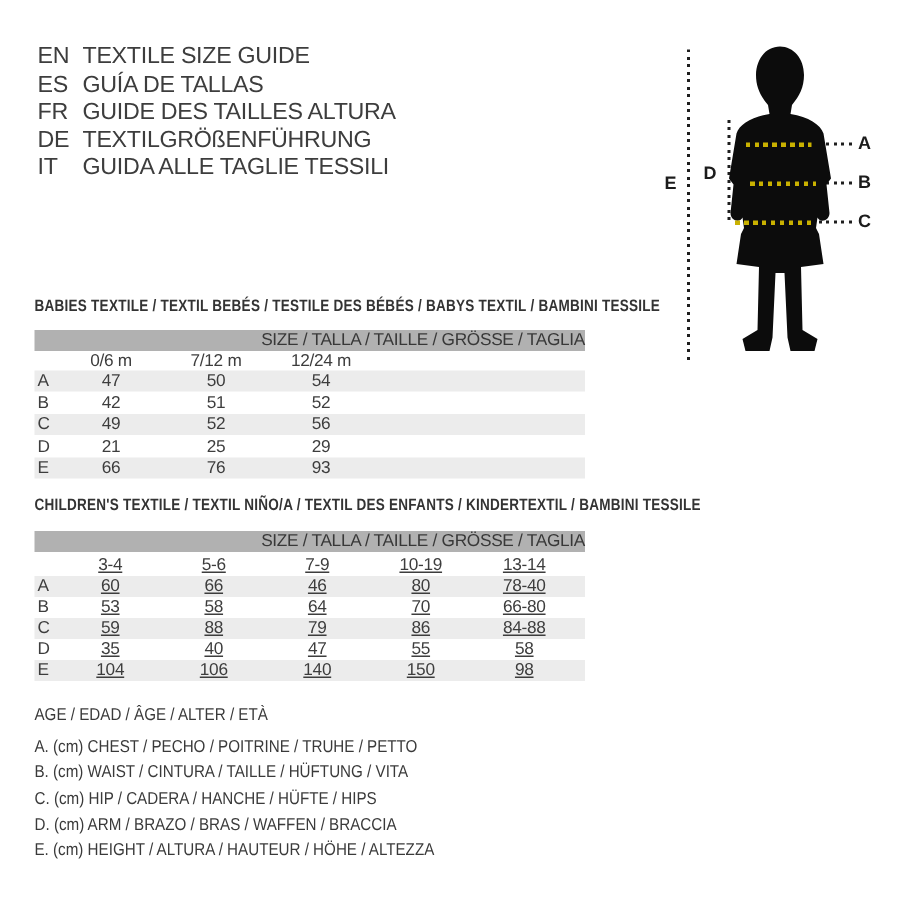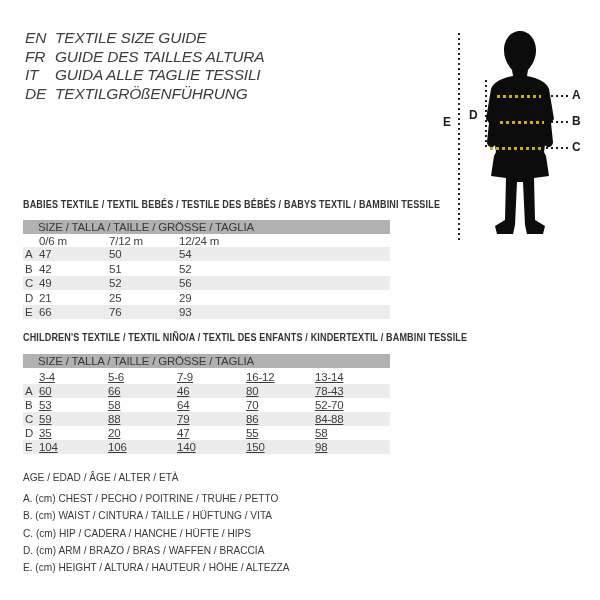--- a/index.html
+++ b/index.html
@@ -3,66 +3,70 @@
 <meta charset="utf-8">
 <style>
   :root { --gold:#c9b100; --ink:#3d3d3d; }
   html,body{margin:0;padding:0;}
   #canvas{
     position:relative;width:600px;height:600px;background:#ffffff;
     font-family:"Liberation Sans", sans-serif;color:var(--ink);
     overflow:hidden;
   }
   
-  .lang{position:absolute;left:25px;top:29px;font-style:italic;}
+  .lang{position:absolute;left:25px;top:29px;}
   .lang-row{display:flex;height:18.6px;line-height:18.6px;font-size:15.5px;letter-spacing:-0.2px;}
   .lang-code{width:30px;flex:0 0 30px;}
   
   .figure{position:absolute;left:440px;top:28px;width:158px;height:216px;}
   .vdots{position:absolute;width:2px;background-image:repeating-linear-gradient(to bottom,#1e1e1e 0 2px,transparent 2px 5px);}
   .hdots{position:absolute;height:2px;background-image:repeating-linear-gradient(to right,#1e1e1e 0 2px,transparent 2px 5px);}
   .ydots{position:absolute;height:3px;background-image:repeating-linear-gradient(to right,var(--gold) 0 3px,transparent 3px 6px);z-index:3;}
   .fig-label{position:absolute;font-size:12px;font-weight:700;color:#1c1c1c;line-height:13px;}
   .sil{position:absolute;left:28px;top:2px;z-index:1;}
   
   .tbl-title{position:absolute;left:23px;font-size:11px;white-space:nowrap;color:#333;
              transform:scaleX(0.82);transform-origin:0 50%;letter-spacing:0.2px;font-weight:700;}
   .size-bar{position:absolute;left:23px;width:367px;height:14px;background:#b1b1b1;
             font-size:11.5px;line-height:14px;padding-left:15px;box-sizing:border-box;
-            color:#383838;white-space:nowrap;letter-spacing:-0.2px;}
+            color:#383838;white-space:nowrap;letter-spacing:-0.2px;text-align:right;}
   .trow{position:absolute;left:23px;width:367px;height:14px;display:flex;font-size:11.5px;line-height:14px;letter-spacing:-0.2px;}
   .trow.stripe{background:#ececec;}
-  .cell{flex:0 0 auto;}
+  .cell{text-align:center;flex:0 0 auto;}
   .cell.lbl{width:14px;text-align:left;padding-left:2px;}
   .w70{width:70px;} .w69{width:69px;text-decoration:underline;}
   
   .legend-line{position:absolute;left:23px;height:14px;font-size:11.5px;line-height:14px;white-space:nowrap;
                transform:scaleX(0.88);transform-origin:0 50%;color:#3a3a3a;}
 </style>
 </head>
 <body>
 
 <div id="canvas">
 
   <div class="lang">
     <div class="lang-row">
       <span class="lang-code">EN</span>
       <span class="lang-label">TEXTILE SIZE GUIDE</span>
     </div>
     <div class="lang-row">
+      <span class="lang-code">ES</span>
+      <span class="lang-label">GUÍA DE TALLAS</span>
+    </div>
+    <div class="lang-row">
       <span class="lang-code">FR</span>
       <span class="lang-label">GUIDE DES TAILLES ALTURA</span>
     </div>
     <div class="lang-row">
+      <span class="lang-code">DE</span>
+      <span class="lang-label">TEXTILGRÖßENFÜHRUNG</span>
+    </div>
+    <div class="lang-row">
       <span class="lang-code">IT</span>
       <span class="lang-label">GUIDA ALLE TAGLIE TESSILI</span>
-    </div>
-    <div class="lang-row">
-      <span class="lang-code">DE</span>
-      <span class="lang-label">TEXTILGRÖßENFÜHRUNG</span>
     </div>
   </div>
 
   <div class="figure">
     <div class="vdots" style="left:18px;top:5px;height:207px;"></div>
     <div class="fig-label" style="left:3px;top:88px;">E</div>
     <div class="vdots" style="left:45px;top:52px;height:70px;"></div>
     <div class="fig-label" style="left:29px;top:81px;">D</div>
 
     <svg class="sil" width="104" height="208" viewBox="0 0 104 208" aria-hidden="true">
@@ -124,51 +128,51 @@
   </div>
 
   <div>
     <div class="tbl-title" style="top:331px;">CHILDREN'S TEXTILE / TEXTIL NIÑO/A / TEXTIL DES ENFANTS / KINDERTEXTIL / BAMBINI TESSILE</div>
     <div class="size-bar" style="top:354px;">SIZE / TALLA / TAILLE / GRÖSSE / TAGLIA</div>
     <div class="trow" style="top:370px;">
       <div class="cell lbl"></div>
       <div class="cell w69">3-4</div>
       <div class="cell w69">5-6</div>
       <div class="cell w69">7-9</div>
-      <div class="cell w69">16-12</div>
+      <div class="cell w69">10-19</div>
       <div class="cell w69">13-14</div>
     </div>
     <div class="trow stripe" style="top:384px;">
       <div class="cell lbl">A</div>
       <div class="cell w69">60</div>
       <div class="cell w69">66</div>
       <div class="cell w69">46</div>
       <div class="cell w69">80</div>
-      <div class="cell w69">78-43</div>
+      <div class="cell w69">78-40</div>
     </div>
     <div class="trow" style="top:398px;">
       <div class="cell lbl">B</div>
       <div class="cell w69">53</div>
       <div class="cell w69">58</div>
       <div class="cell w69">64</div>
       <div class="cell w69">70</div>
-      <div class="cell w69">52-70</div>
+      <div class="cell w69">66-80</div>
     </div>
     <div class="trow stripe" style="top:412px;">
       <div class="cell lbl">C</div>
       <div class="cell w69">59</div>
       <div class="cell w69">88</div>
       <div class="cell w69">79</div>
       <div class="cell w69">86</div>
       <div class="cell w69">84-88</div>
     </div>
     <div class="trow" style="top:426px;">
       <div class="cell lbl">D</div>
       <div class="cell w69">35</div>
-      <div class="cell w69">20</div>
+      <div class="cell w69">40</div>
       <div class="cell w69">47</div>
       <div class="cell w69">55</div>
       <div class="cell w69">58</div>
     </div>
     <div class="trow stripe" style="top:440px;">
       <div class="cell lbl">E</div>
       <div class="cell w69">104</div>
       <div class="cell w69">106</div>
       <div class="cell w69">140</div>
       <div class="cell w69">150</div>

